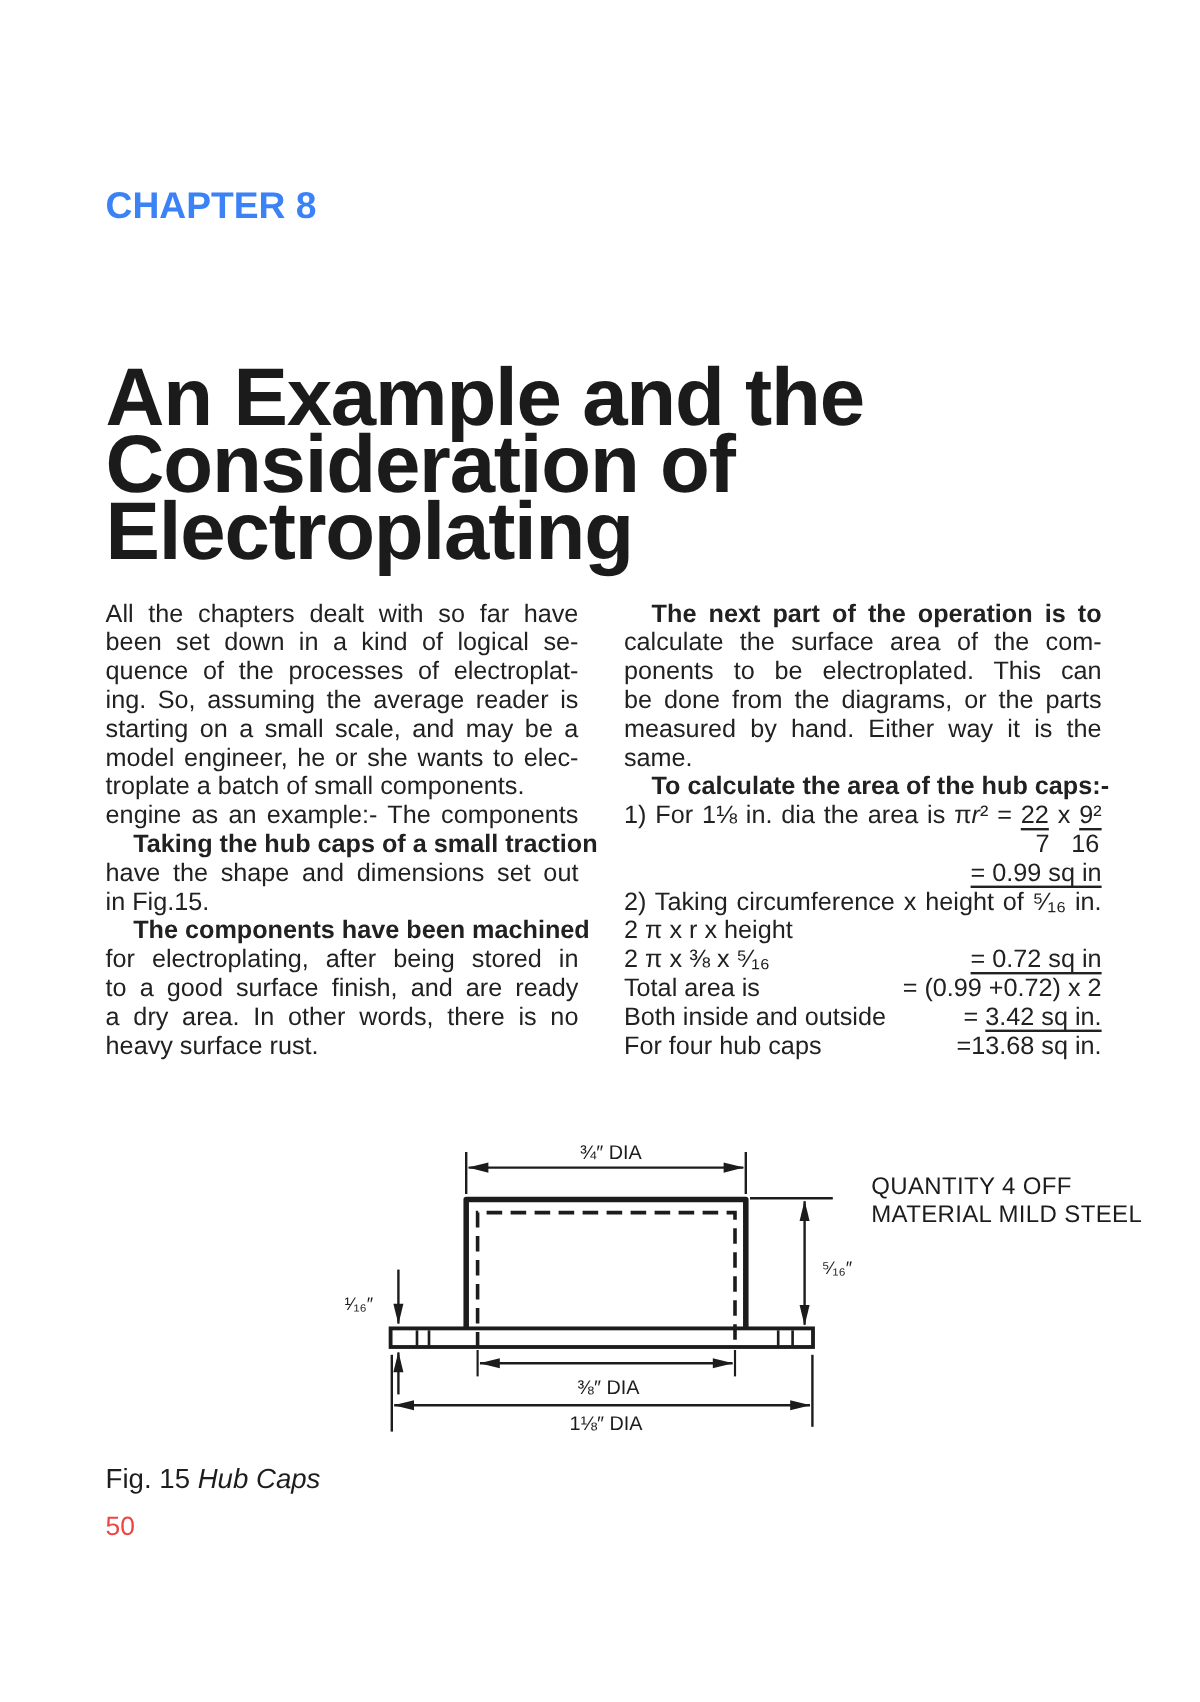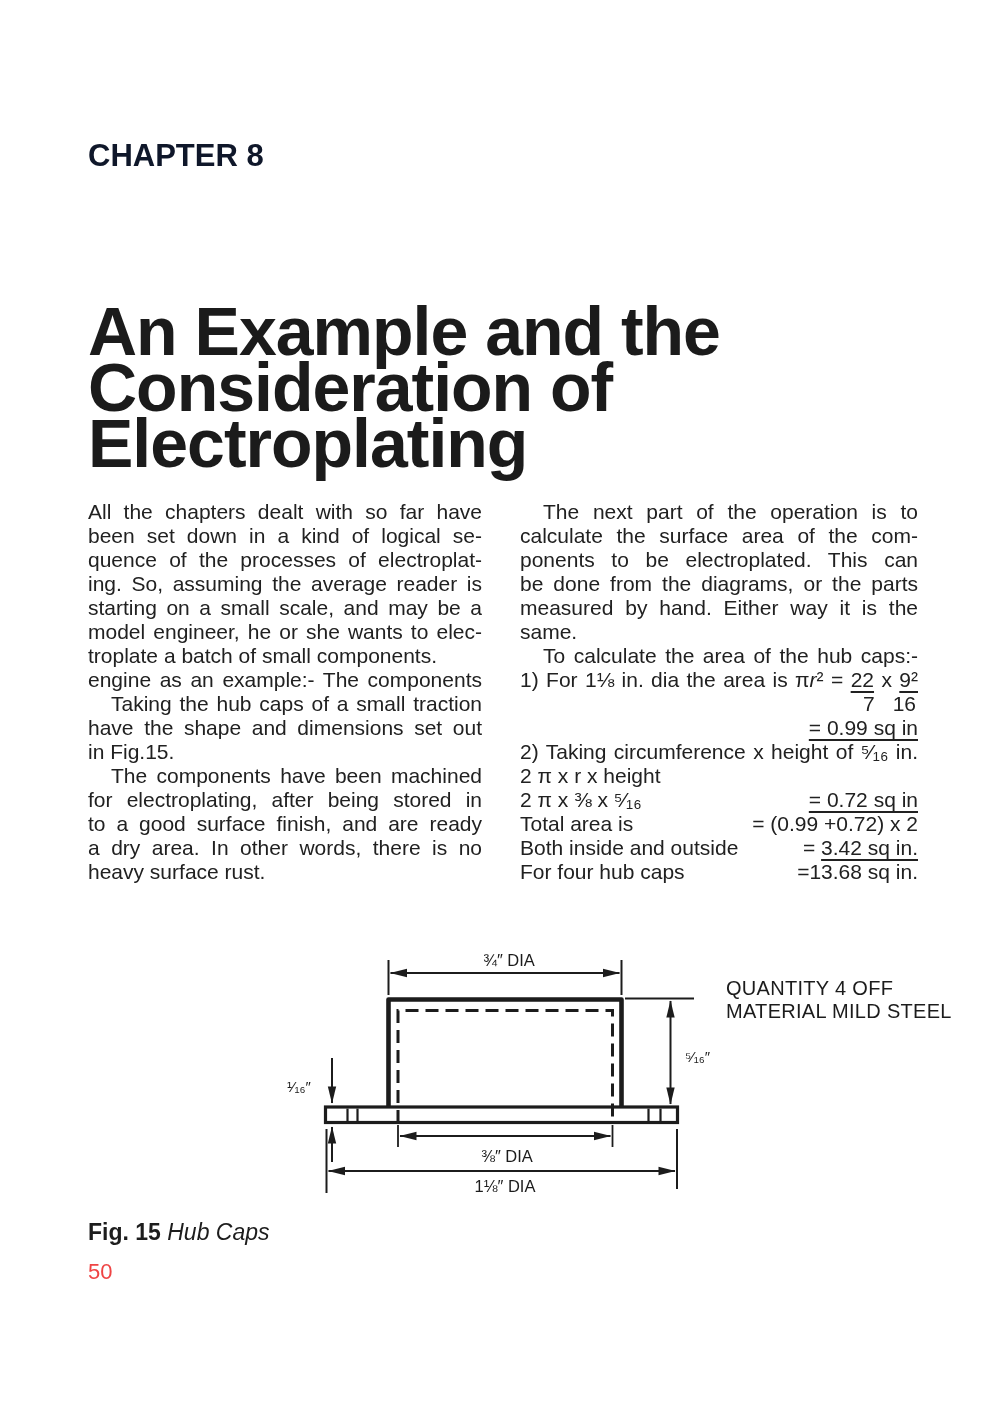--- a/index.html
+++ b/index.html
@@ -5,48 +5,48 @@
   html,body{margin:0;padding:0;}
   body{
     width:1000px;height:1418px;position:relative;overflow:hidden;
     background:#ffffff;
     font-family:"Liberation Sans","DejaVu Sans",sans-serif;
     color:#222;
     -webkit-font-smoothing:antialiased;
   }
   .page{position:absolute;inset:0;background:#fff;}
   .chapter{
-    position:absolute;left:88px;top:138px;
-    font-size:31px;font-weight:bold;color:#0f172a;letter-spacing:0px;
+    position:absolute;left:88px;top:154px;
+    font-size:31px;font-weight:bold;color:#3b82f6;letter-spacing:0px;
   }
   .title{
     position:absolute;left:88px;top:303px;margin:0;
     font-size:68px;line-height:56px;font-weight:bold;color:#1b1b1b;
     letter-spacing:-1px;
   }
   .col{position:absolute;top:500px;font-size:21px;color:#212121;}
   .col-left{left:88px;width:394px;}
   .col-right{left:520px;width:398px;}
   .line{height:24px;line-height:24px;white-space:nowrap;}
   .jl{text-align:justify;text-align-last:justify;}
-  .indent{text-indent:23px;}
+  .indent{text-indent:23px;font-weight:bold;}
   .rt{text-align:right;white-space:nowrap;}
   .ul{
     text-decoration:underline;
     text-underline-offset:4px;
     text-decoration-thickness:2px;
   }
   .frac-d1{margin-right:18px;}
   .frac-d2{margin-right:2px;}
   .calc-row{display:flex;justify-content:space-between;height:24px;line-height:24px;}
   .eq-var{font-style:italic;}
   .caption{
     position:absolute;left:88px;top:1219px;font-size:23px;color:#1d1d1d;
   }
-  .caption .fig{font-weight:bold;}
+  .caption .fig{font-weight:normal;}
   .caption .figtitle{font-style:italic;}
   .pagenum{
     position:absolute;left:88px;top:1259px;font-size:22px;color:#ef4444;
   }
   .figure-svg{position:absolute;left:0;top:930px;}
   .figure-svg text{
     font-family:"Liberation Sans","DejaVu Sans",sans-serif;
     fill:#1c1c1c;
   }
   .dim-label{font-size:16.5px;}

